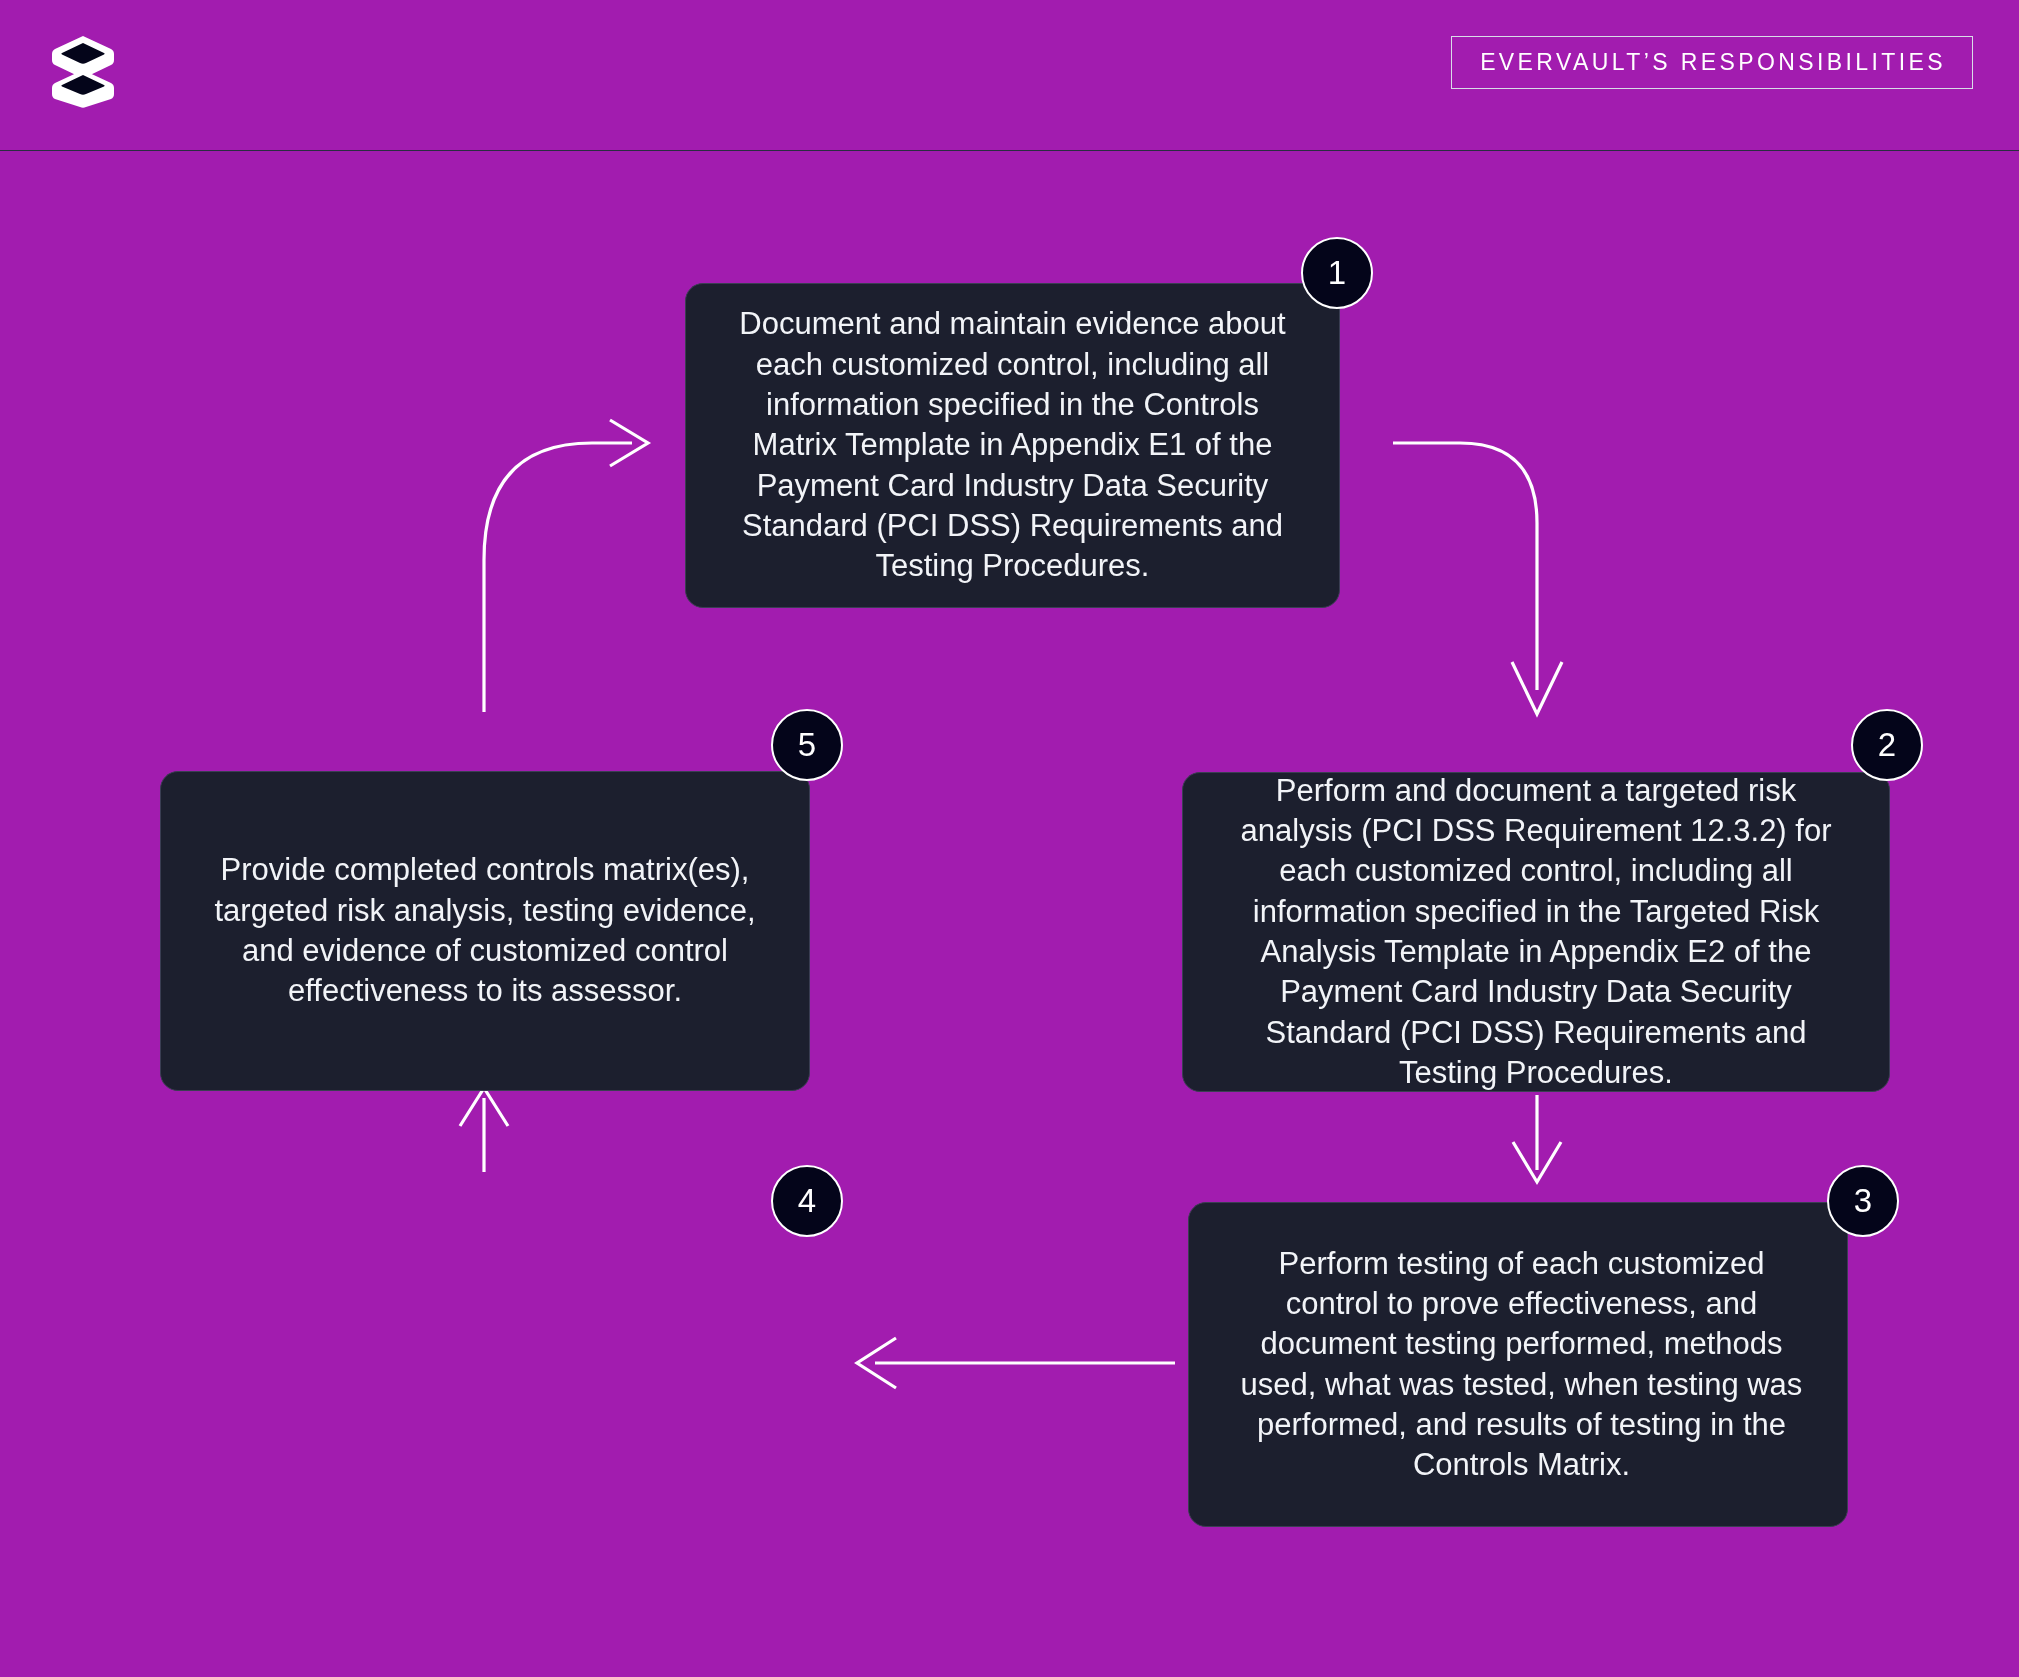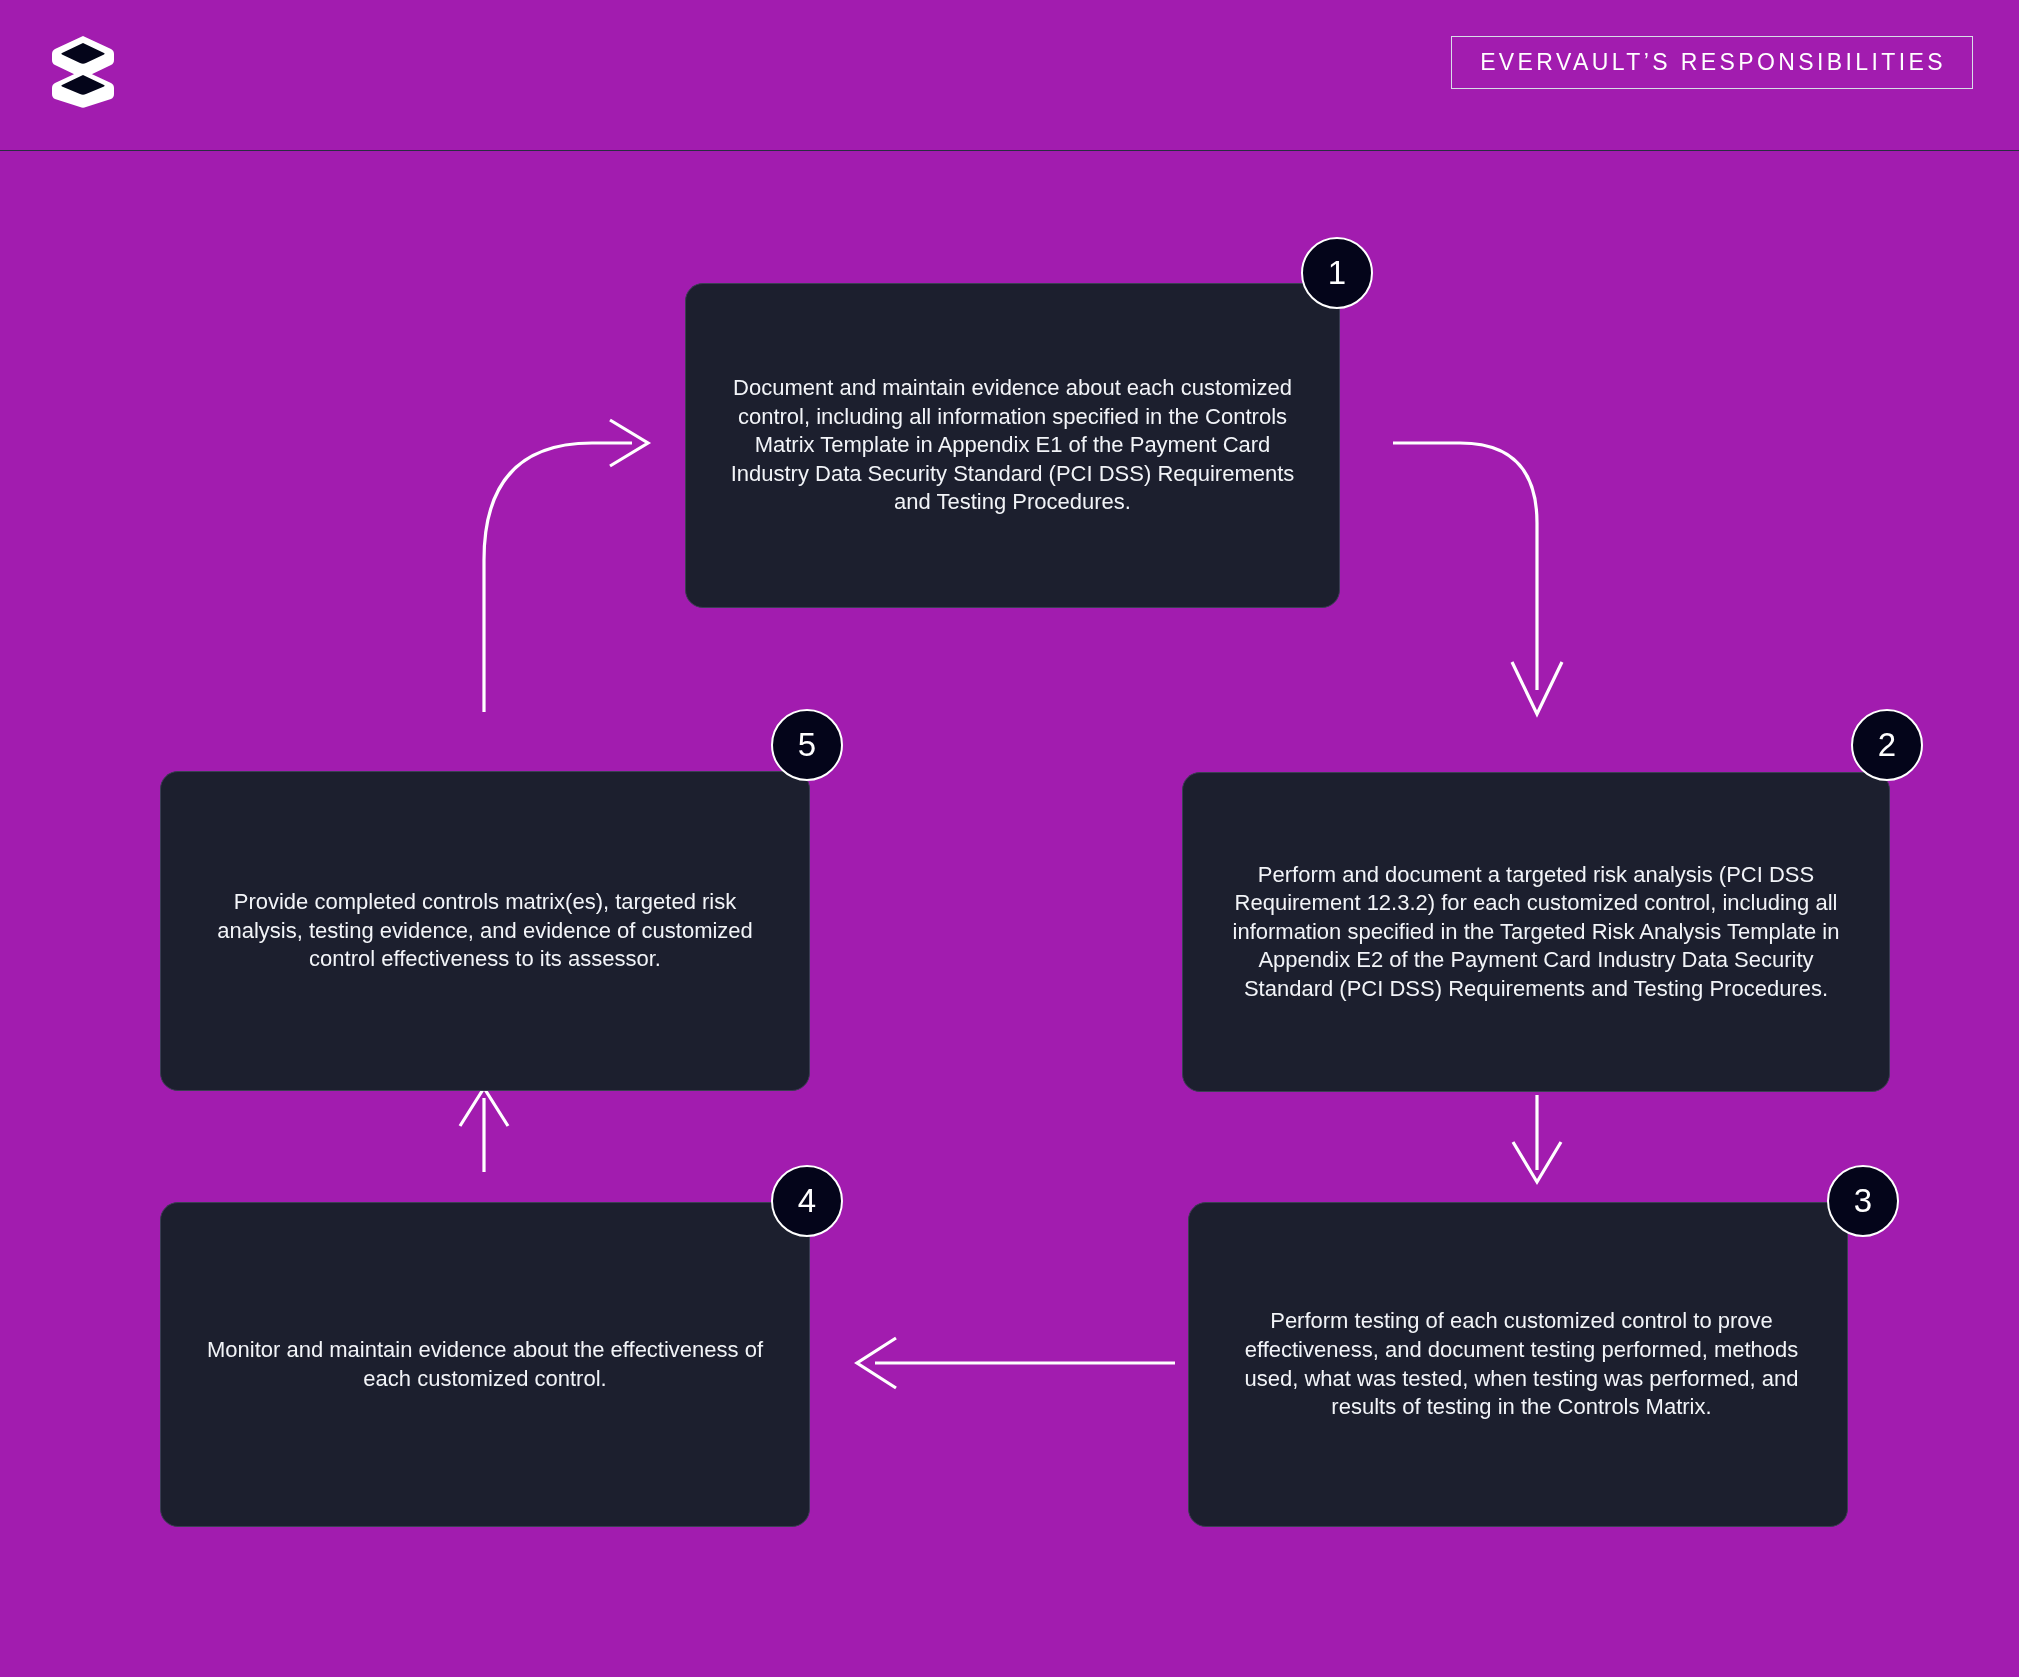--- a/index.html
+++ b/index.html
@@ -33,21 +33,21 @@
   .node {
     position:absolute;
     background:#1c1f2e;
     border:1px solid #3a3e52;
     border-radius:18px;
     display:flex; align-items:center; justify-content:center;
     padding:22px 40px;
   }
   .node-text {
     color:#f2f4f8;
-    font-size:22px;
+    font-size:31px;
     line-height:1.30;
     text-align:center;
     white-space:pre-line;
   }
 
   
   #node1 { left:685px;  top:283px;  width:655px;  height:325px; }
   #node2 { left:1182px; top:772px;  width:708px;  height:320px; }
   #node3 { left:1188px; top:1202px; width:660px;  height:325px;padding-left:47px; }
   #node4 { left:160px;  top:1202px; width:650px;  height:325px; }
@@ -143,23 +143,20 @@
     <span>2</span>
   </div>
 
   <div class="node" id="node3">
     <span class="node-text">Perform testing of each customized control to prove effectiveness, and document testing performed, methods used, what was tested, when testing was performed, and results of testing in the Controls Matrix.</span>
   </div>
   <div class="badge-num" id="badge3">
     <span>3</span>
   </div>
 
-  <div class="node" id="node4">
-    <span class="node-text">Monitor and maintain evidence about the effectiveness of each customized control.</span>
-  </div>
   <div class="badge-num" id="badge4">
     <span>4</span>
   </div>
 
   <div class="node" id="node5">
     <span class="node-text">Provide completed controls matrix(es), targeted risk analysis, testing evidence, and evidence of customized control effectiveness to its assessor.</span>
   </div>
   <div class="badge-num" id="badge5">
     <span>5</span>
   </div>

